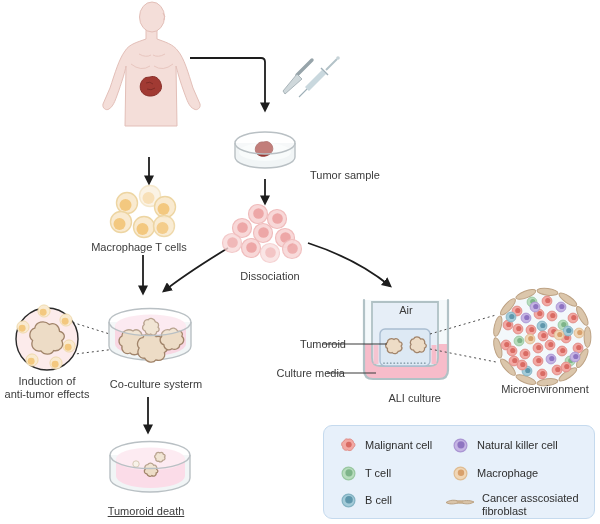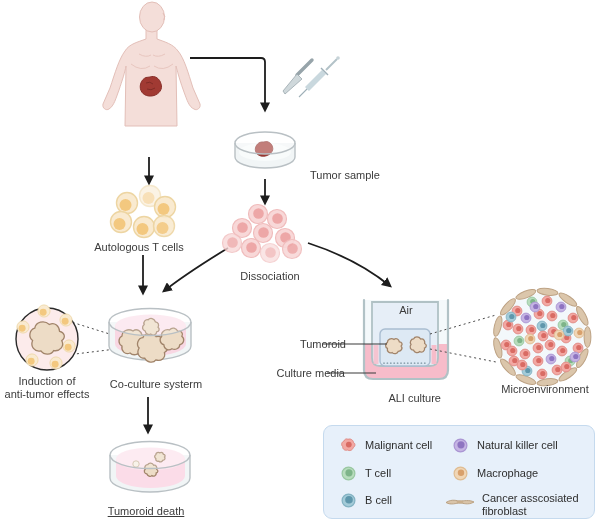--- a/index.html
+++ b/index.html
@@ -276,21 +276,21 @@
           <circle cx="511.8" cy="316.5" r="2.6" fill="#5f97ac"></circle>
           <circle cx="575" cy="357" r="4.9" fill="#c5b4e3" stroke="#aa95d3" stroke-width="0.9"></circle>
           <circle cx="575.8" cy="356.5" r="2.6" fill="#8e74c1"></circle>
           <circle cx="512" cy="351" r="4.9" fill="#f2a8a3" stroke="#e08a84" stroke-width="0.9"></circle>
           <circle cx="512.8" cy="350.5" r="2.6" fill="#d96b64"></circle>
         </g>
   </g>
 </svg>
 
 <div class="lbl" style="left:310px;top:141px;width:80px;margin-top:28px;">Tumor sample</div>
-<div class="lbl ctr" style="left:87px;top:241px;width:104px;">Autologous T cells</div>
+<div class="lbl ctr" style="left:87px;top:241px;width:104px;">Macrophage T cells</div>
 <div class="lbl ctr" style="left:228px;top:270px;width:84px;">Dissociation</div>
 <div class="lbl ctr" style="left:-5px;top:375px;width:104px;"><span>Induction of</span><br>
   <span>anti-tumor effects</span></div>
 <div class="lbl ctr" style="left:104px;top:378px;width:104px;">Co-culture systerm</div>
 <div class="lbl ctr" style="left:94px;top:505px;width:104px;text-decoration:underline;">Tumoroid death</div>
 <div class="lbl ctr" style="left:388px;top:304px;width:36px;">Air</div>
 <div class="lbl rgt" style="left:256px;top:338px;width:62px;">Tumoroid</div>
 <div class="lbl rgt" style="left:235px;top:367px;width:82px;">Culture media</div>
 <div class="lbl ctr" style="left:357px;top:392px;width:84px;text-align:right;">ALI culture</div>
 <div class="lbl ctr" style="left:491px;top:383px;width:108px;">Microenvironment</div>

